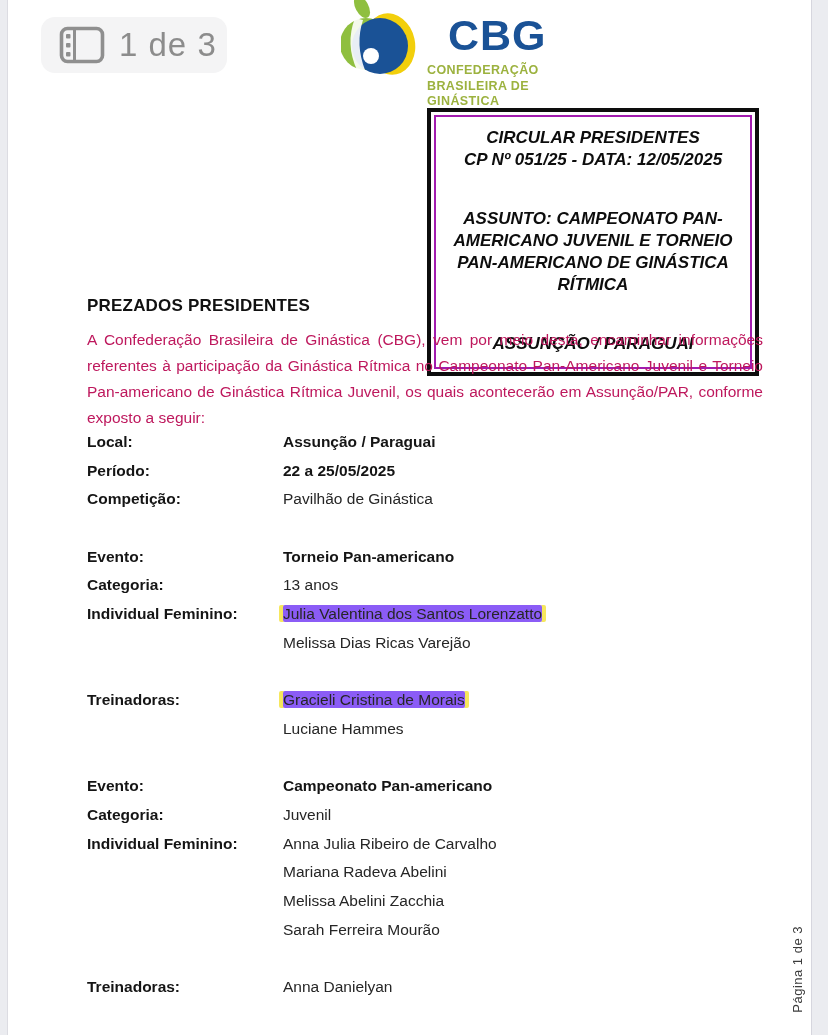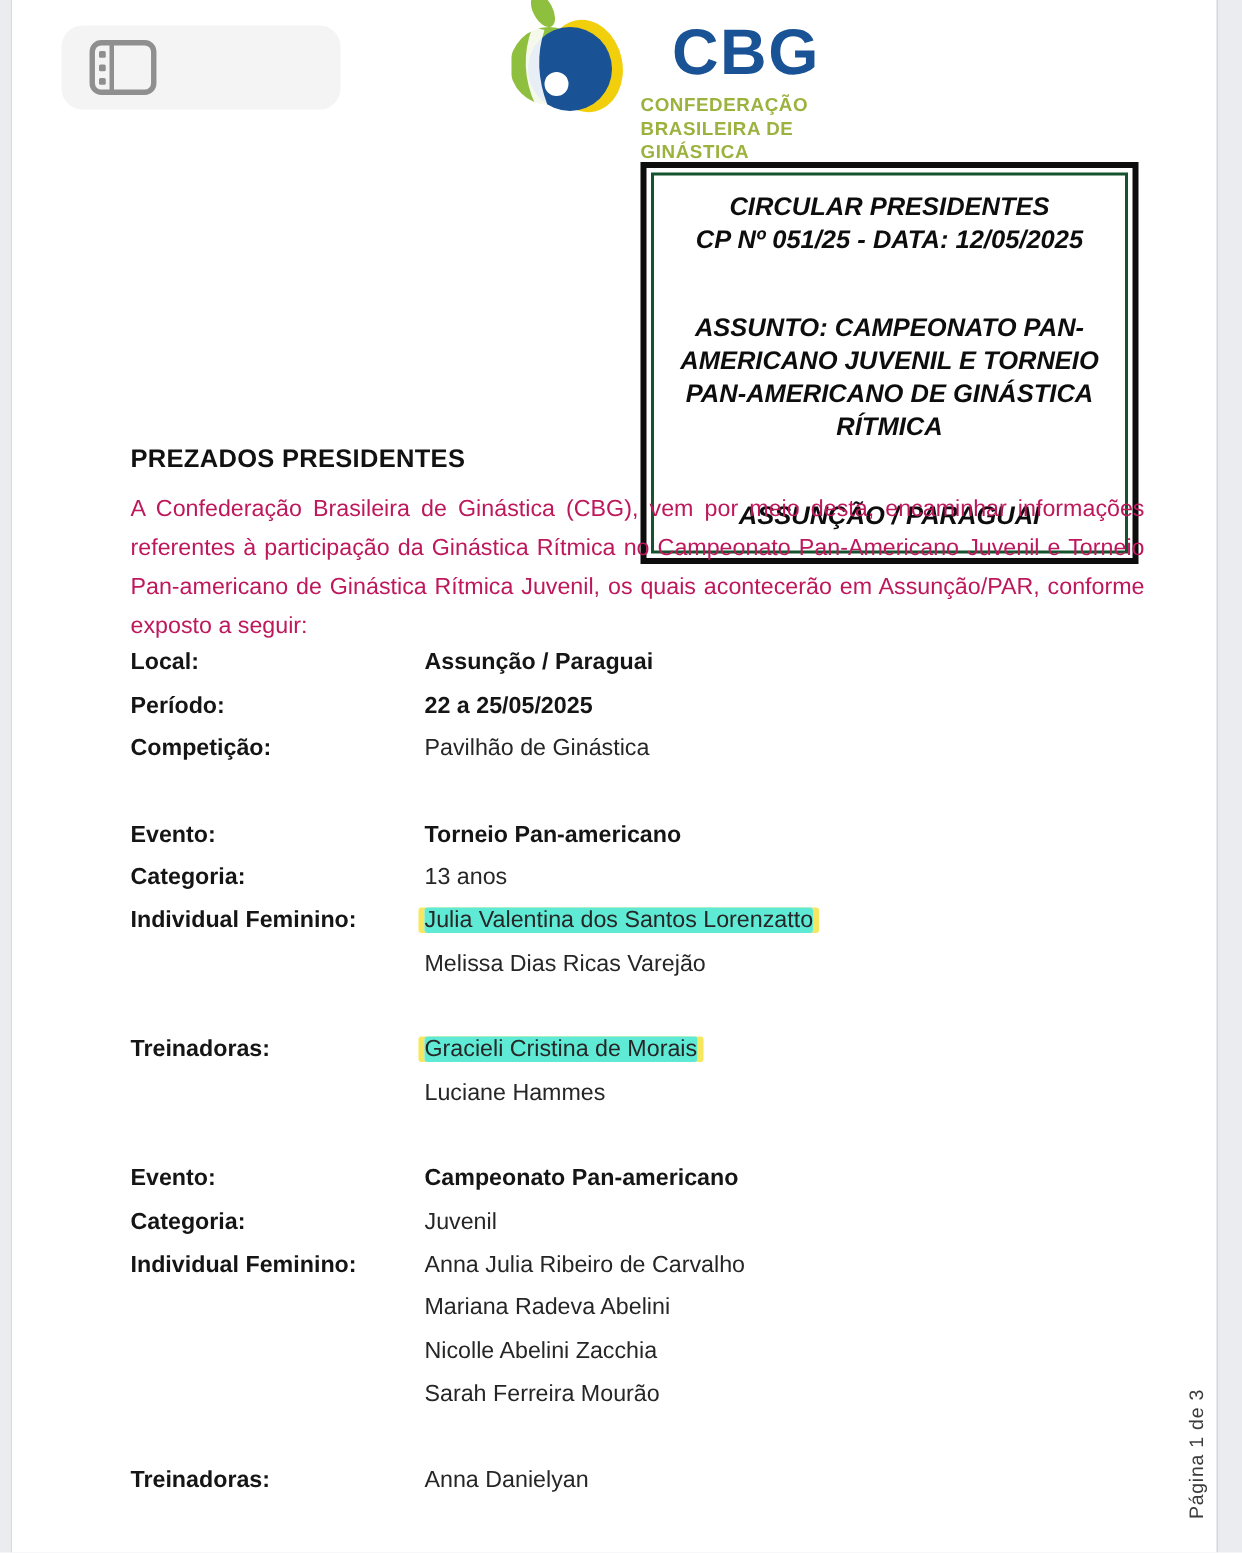--- a/index.html
+++ b/index.html
@@ -64,21 +64,21 @@
   
   .notice-box {
     position: absolute;
     left: 419px; top: 108px;
     width: 332px;
     border: 4px solid #0d0d0d;
     padding: 3px;
     background: #fff;
   }
   .notice-inner {
-    border: 2px solid #14532d;
+    border: 2px solid #a21caf;
     padding: 10px 6px 12px 6px;
     text-align: center;
   }
   .notice-inner p {
     font-weight: bold;
     font-style: italic;
     font-size: 17px;
     line-height: 22px;
     color: #0d0d0d;
     white-space: pre-line;
@@ -121,21 +121,21 @@
     font-weight: bold;
     font-size: 15.5px;
     color: #151515;
   }
   .fvalue {
     font-size: 15.5px;
     color: #262626;
   }
   .fvalue.bold { font-weight: bold; color: #151515; }
   .val.highlight {
-    background: #5eead4;
+    background: #8b5cf6;
     box-shadow: 4px 0 0 #f6e75e, -4px 0 0 #f6e75e;
     border-radius: 2px;
   }
   
   .side-label {
     position: absolute;
     right: 6px; bottom: 22px;
     writing-mode: vertical-rl;
     transform: rotate(180deg);
     font-size: 13px;
@@ -151,20 +151,21 @@
   <div class="pill">
     <span style="display:flex;">
       <svg width="46" height="38" viewBox="0 0 46 38">
         <rect x="2.5" y="2.5" width="41" height="33" rx="6" fill="none" stroke="#8f8f8f" stroke-width="3.6"></rect>
         <line x1="15.5" y1="3" x2="15.5" y2="35" stroke="#8f8f8f" stroke-width="3"></line>
         <rect x="7" y="8" width="4.5" height="4.5" rx="1" fill="#8f8f8f"></rect>
         <rect x="7" y="17" width="4.5" height="4.5" rx="1" fill="#8f8f8f"></rect>
         <rect x="7" y="26" width="4.5" height="4.5" rx="1" fill="#8f8f8f"></rect>
       </svg>
     </span>
+    <span class="pill-text">1 de 3</span>
   </div>
 
   <div class="logo">
     <span style="display:flex;">
       <svg width="76" height="96" viewBox="0 0 76 96">
 
         <ellipse cx="49" cy="48" rx="25" ry="31" transform="rotate(-12 49 48)" fill="#f2cf0c"></ellipse>
 
         <circle cx="25" cy="48" r="26" fill="#8fbf3f"></circle>
 
@@ -252,21 +253,21 @@
       <div class="frow">
         <div class="flabel">Individual Feminino:</div>
         <div class="fvalue"><span class="val">Anna Julia Ribeiro de Carvalho</span></div>
       </div>
       <div class="frow">
         <div class="flabel"></div>
         <div class="fvalue"><span class="val">Mariana Radeva Abelini</span></div>
       </div>
       <div class="frow">
         <div class="flabel"></div>
-        <div class="fvalue"><span class="val">Nicolle Abelini Zacchia</span></div>
+        <div class="fvalue"><span class="val">Melissa Abelini Zacchia</span></div>
       </div>
       <div class="frow">
         <div class="flabel"></div>
         <div class="fvalue"><span class="val">Sarah Ferreira Mourão</span></div>
       </div>
       <div class="frow spacer"></div>
       <div class="frow">
         <div class="flabel">Treinadoras:</div>
         <div class="fvalue"><span class="val">Anna Danielyan</span></div>
       </div>

